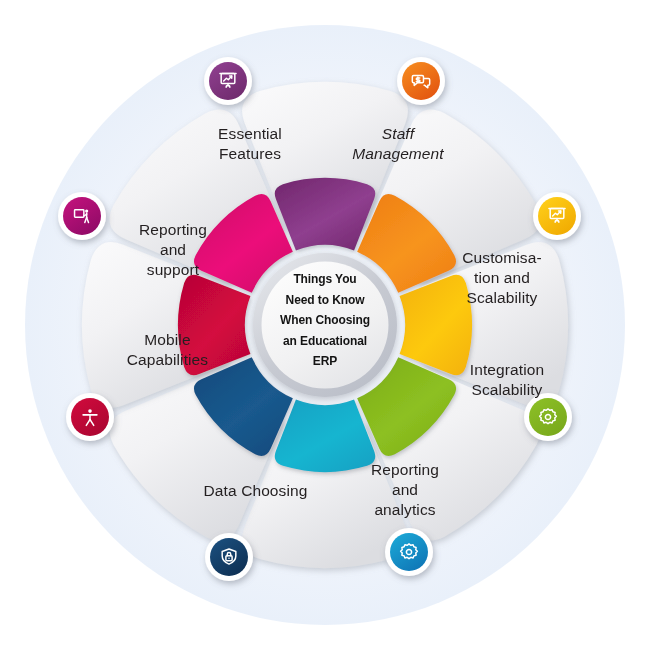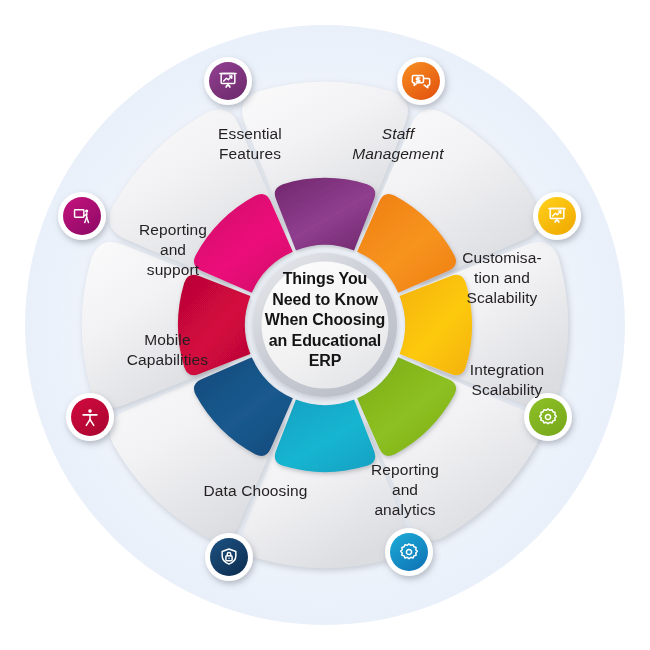--- a/index.html
+++ b/index.html
@@ -19,21 +19,21 @@
     color:#231f20;
     letter-spacing:.1px;
     pointer-events:none;
     white-space:pre-line;
   }
   .center-text{
     position:absolute;
     left:249px;top:269px;
     width:152px;
     text-align:center;
-    font-size:16px;
+    font-size:12px;
     line-height:20.5px;
     font-weight:bold;
     color:#141414;
     letter-spacing:-.1px;
     white-space:pre-line;
   }
 </style>
 </head>
 <body>
 

